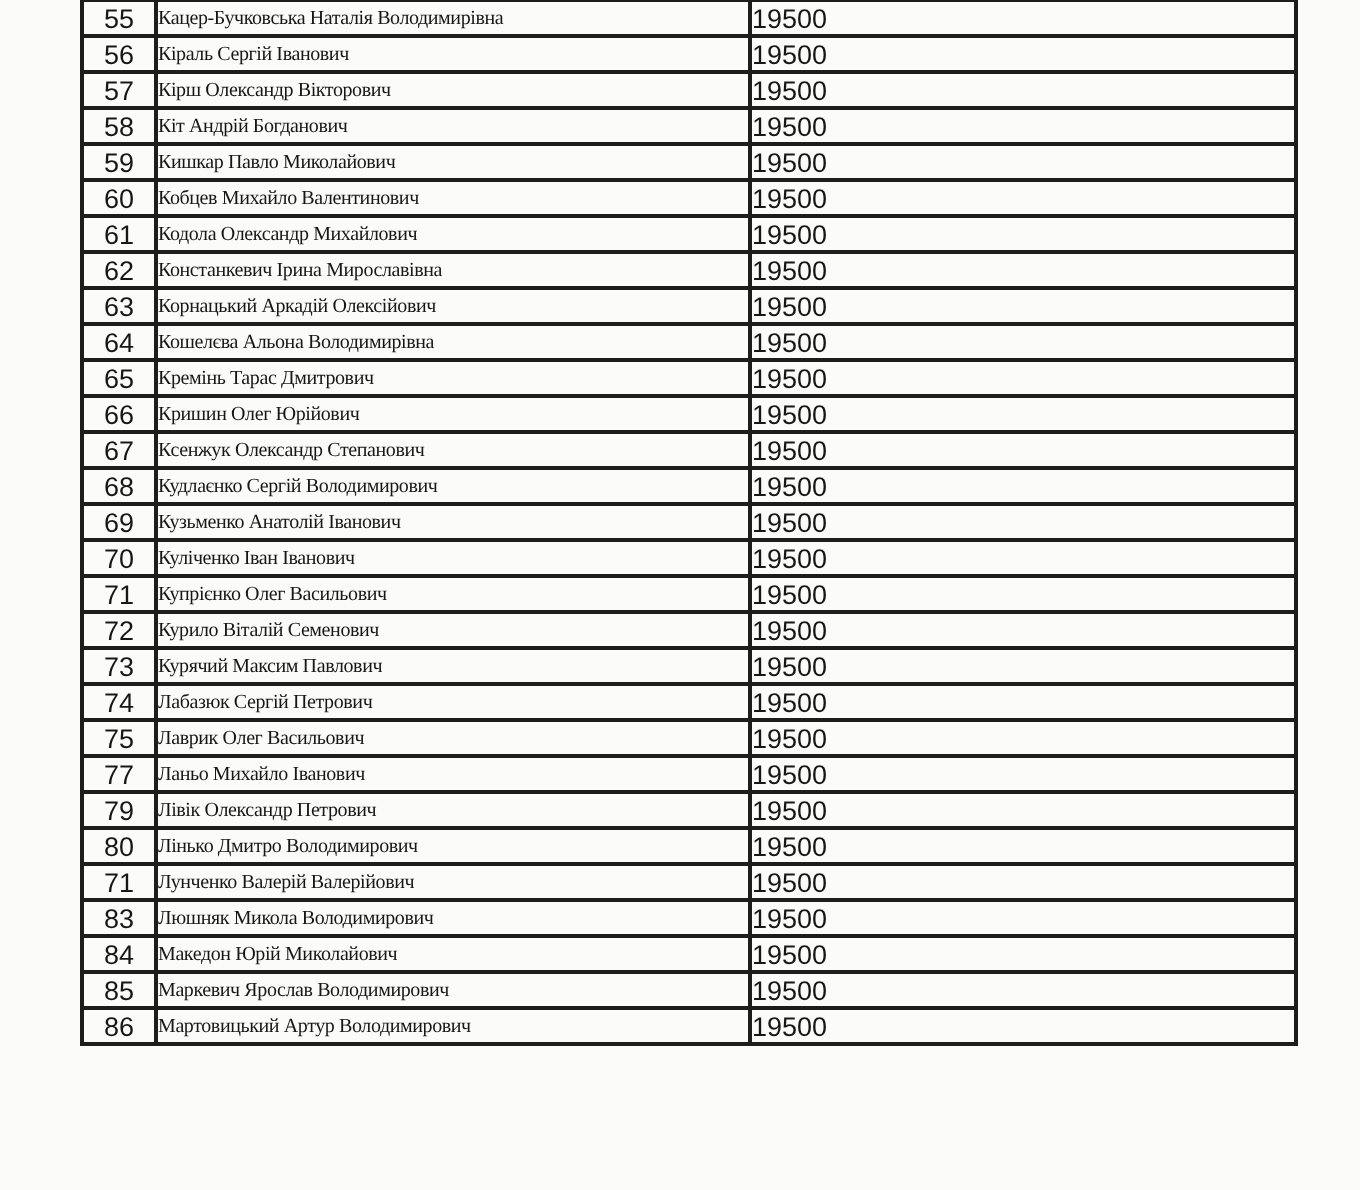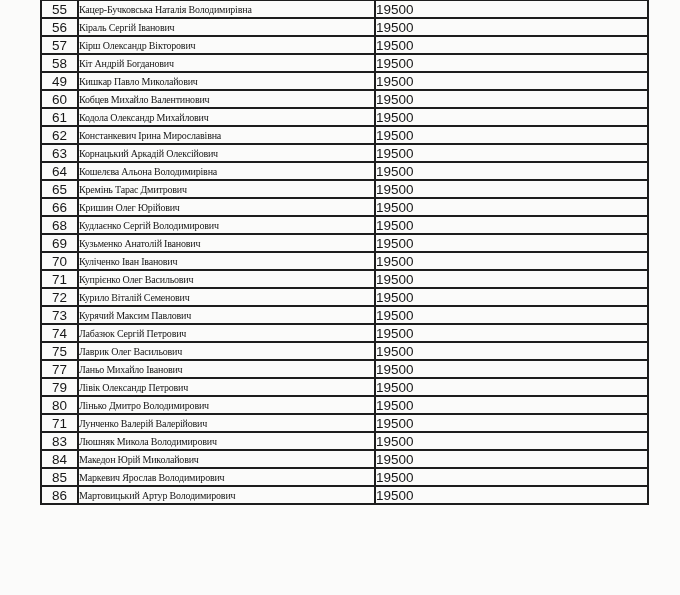--- a/index.html
+++ b/index.html
@@ -74,21 +74,21 @@
     <td class="cell-num">57</td>
     <td class="cell-name">Кірш Олександр Вікторович</td>
     <td class="cell-value">19500</td>
   </tr>
         <tr>
     <td class="cell-num">58</td>
     <td class="cell-name">Кіт Андрій Богданович</td>
     <td class="cell-value">19500</td>
   </tr>
         <tr>
-    <td class="cell-num">49</td>
+    <td class="cell-num">59</td>
     <td class="cell-name">Кишкар Павло Миколайович</td>
     <td class="cell-value">19500</td>
   </tr>
         <tr>
     <td class="cell-num">60</td>
     <td class="cell-name">Кобцев Михайло Валентинович</td>
     <td class="cell-value">19500</td>
   </tr>
         <tr>
     <td class="cell-num">61</td>
@@ -111,20 +111,25 @@
     <td class="cell-value">19500</td>
   </tr>
         <tr>
     <td class="cell-num">65</td>
     <td class="cell-name">Кремінь Тарас Дмитрович</td>
     <td class="cell-value">19500</td>
   </tr>
         <tr>
     <td class="cell-num">66</td>
     <td class="cell-name">Кришин Олег Юрійович</td>
+    <td class="cell-value">19500</td>
+  </tr>
+        <tr>
+    <td class="cell-num">67</td>
+    <td class="cell-name">Ксенжук Олександр Степанович</td>
     <td class="cell-value">19500</td>
   </tr>
         <tr>
     <td class="cell-num">68</td>
     <td class="cell-name">Кудлаєнко Сергій Володимирович</td>
     <td class="cell-value">19500</td>
   </tr>
         <tr>
     <td class="cell-num">69</td>
     <td class="cell-name">Кузьменко Анатолій Іванович</td>

